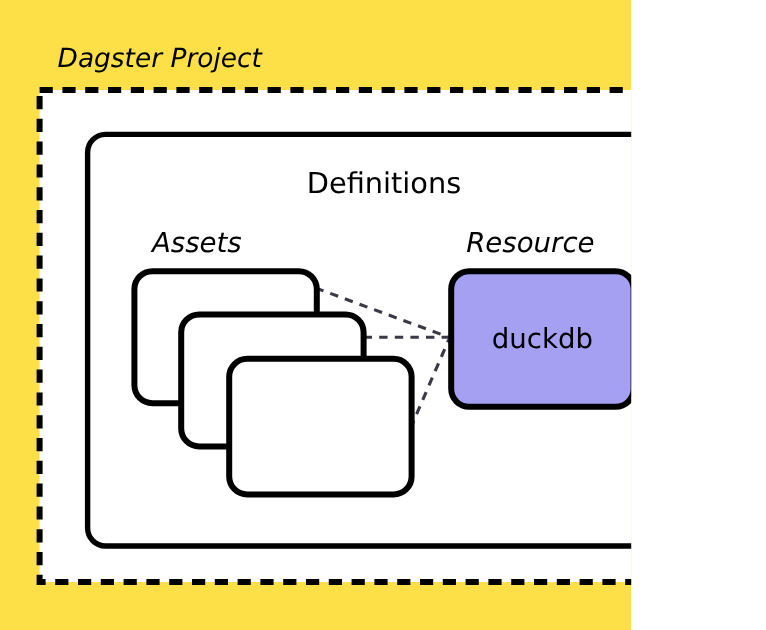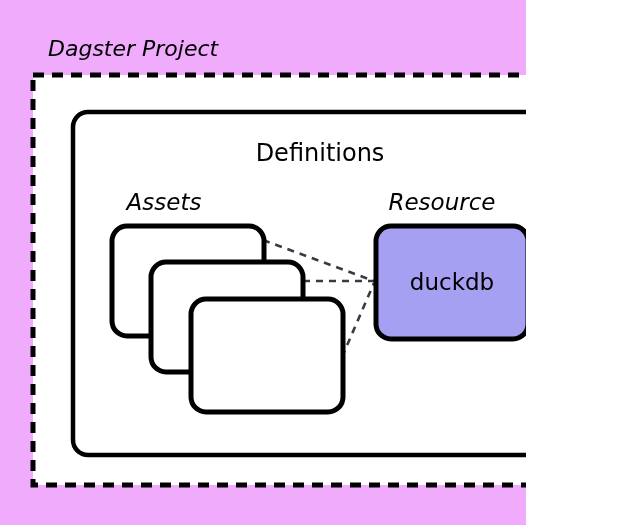--- a/index.html
+++ b/index.html
@@ -7,21 +7,21 @@
     padding: 0;
     background: #ffffff;
   }
   body {
     font-family: "DejaVu Sans", sans-serif;
   }
   #canvas {
     position: relative;
     width: 526px;
     height: 525px;
-    background: #f0abfc;
+    background: #fde047;
     overflow: hidden;
     text-align: center;
   }
   #diagram-svg {
     position: absolute;
     left: 0;
     top: 0;
     width: 638px;
     height: 525px;
   }

